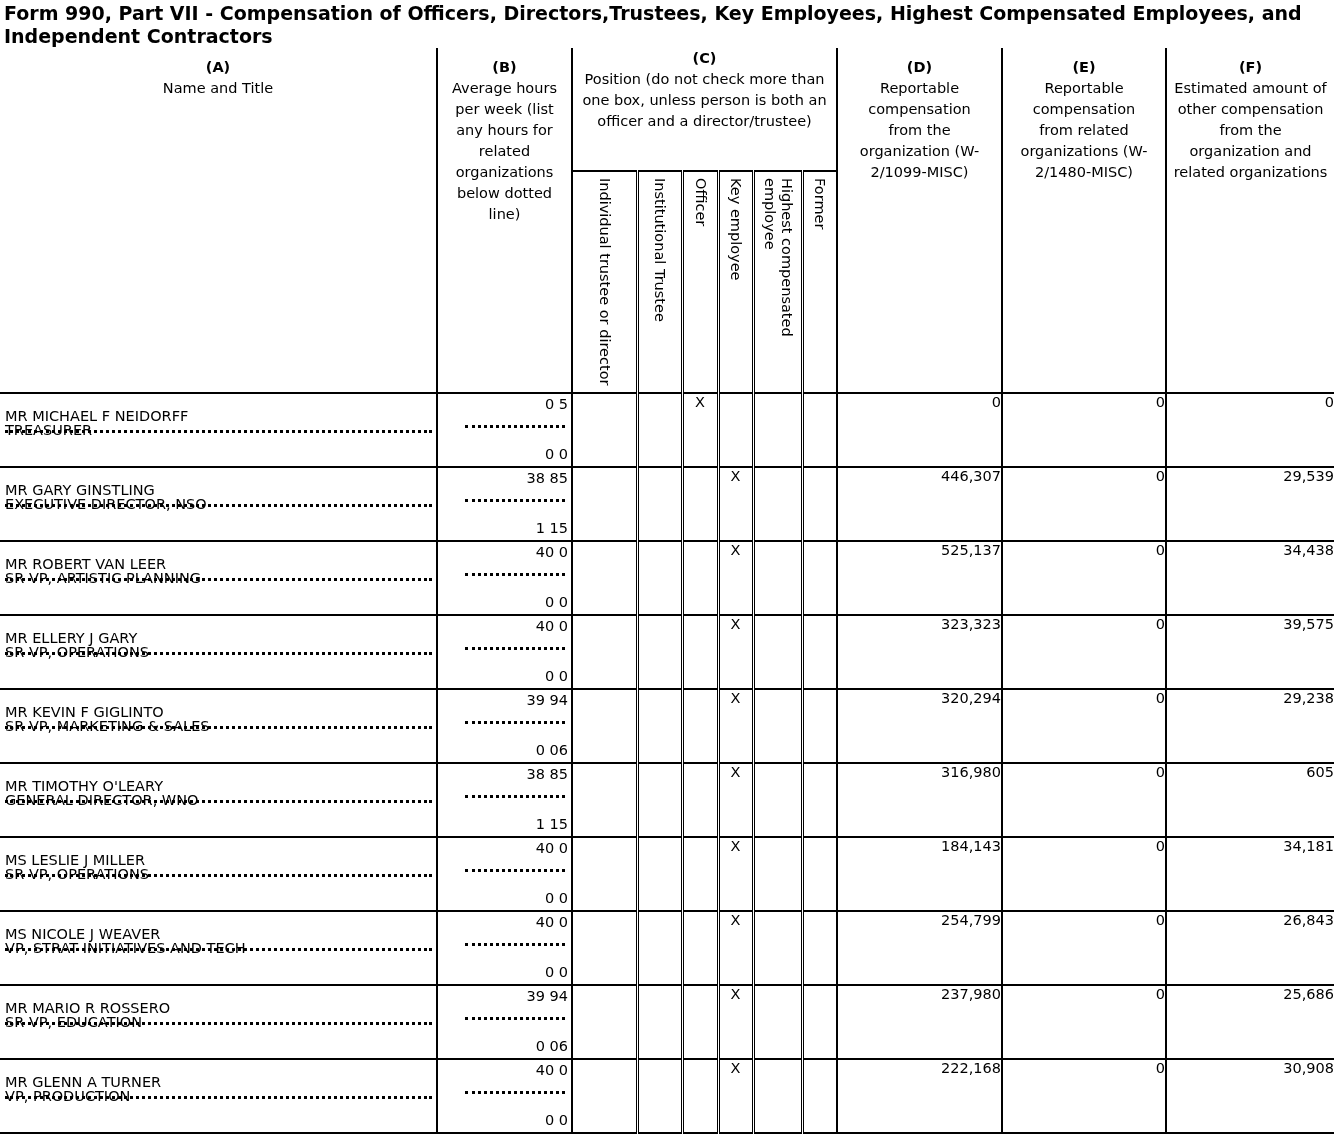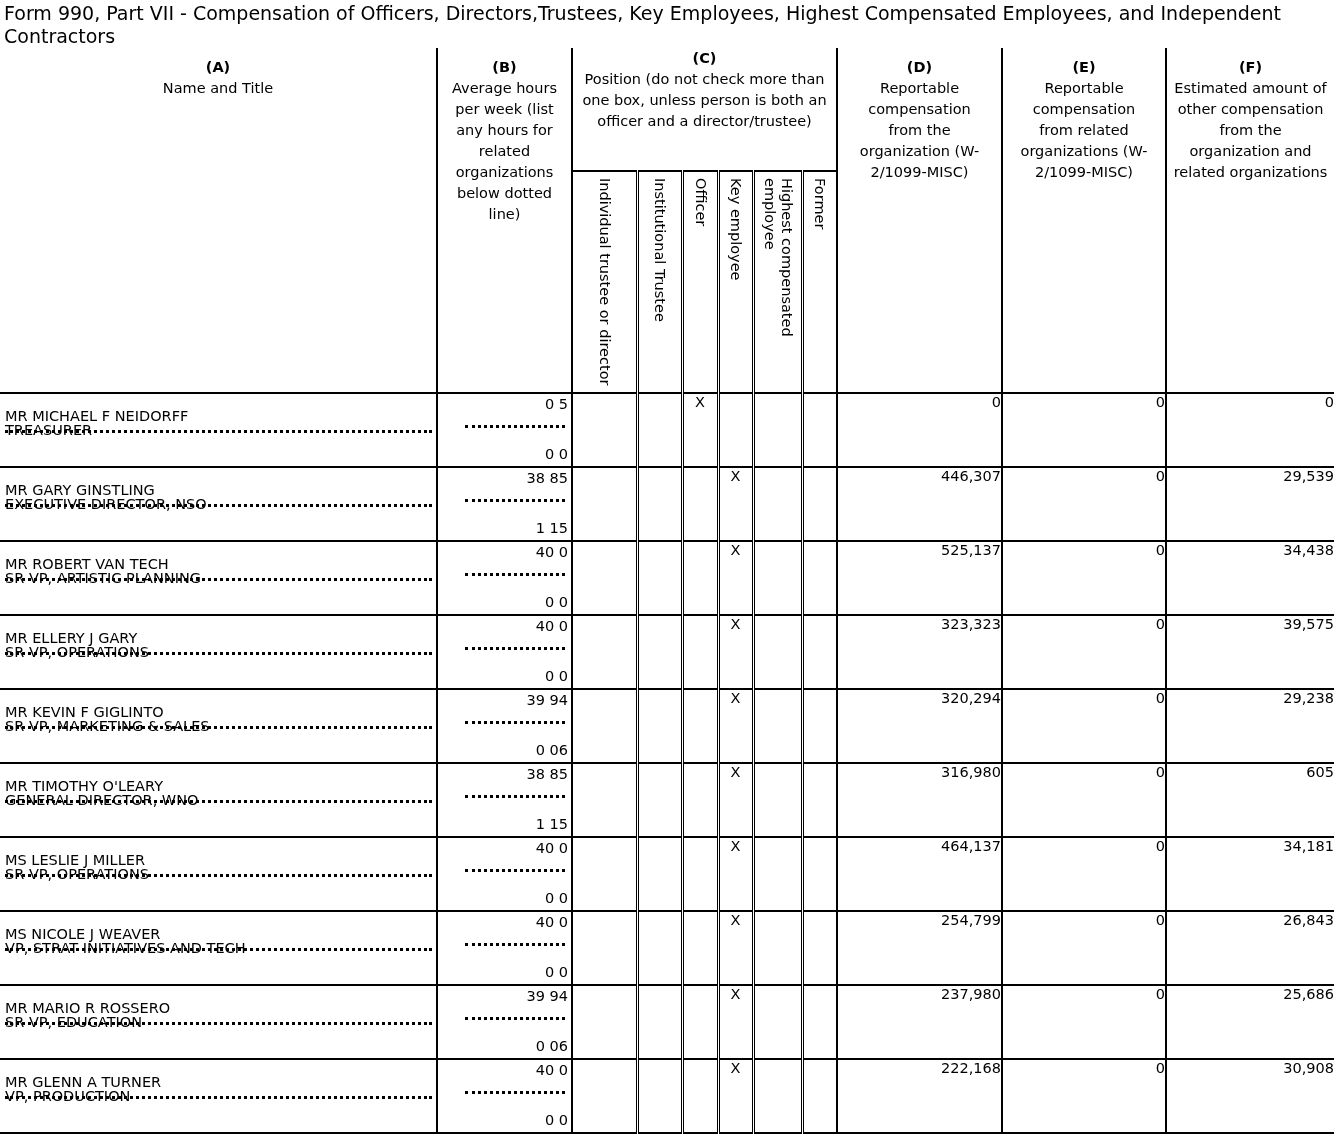--- a/index.html
+++ b/index.html
@@ -1,19 +1,19 @@
 <!DOCTYPE html>
 <html><head>
 <meta charset="utf-8">
 <style>
   html, body { margin: 0; padding: 0; background: #fff; }
   body { width: 1342px; height: 1142px; overflow: hidden; position: relative;
          font-family: "DejaVu Sans", sans-serif; color: #000; }
   .title { position: absolute; left: 4px; top: 2px; width: 1336px;
-           font-weight: normal; font-size: 19px; line-height: 23px; }
+           font-weight: bold; font-size: 19px; line-height: 23px; }
   table.f { position: absolute; left: 0; top: 48px; border-collapse: collapse;
             table-layout: fixed; width: 1334px; font-size: 14.5px; }
   table.f td, table.f th { padding: 0; vertical-align: top; }
   th { font-weight: normal; text-align: center; line-height: 21px; }
   th .lt { font-weight: bold; display: block; }
   th.bl { border-left: 2px solid #000; }
   th.hdrtop { height: 122px; padding-top: 9px; border-bottom: 2px solid #000; }
   th.sub { height: 220px; border-left: 3px double #000; border-bottom: 2px solid #000; position: relative; }
   th.sub.first { border-left: 2px solid #000; }
   .vtwrap { position: absolute; top: 6px; left: 4px; right: 4px; bottom: 0; display: flex;
@@ -67,21 +67,21 @@
       <th colspan="6" class="bl hdrtop" style="padding-left:4px;padding-right:4px">
         <span class="lt">(C)</span>
         <span>Position (do not check more than one box, unless person is both an officer and a director/trustee)</span>
       </th>
       <th rowspan="2" class="bl tall" style="padding:9px 14px 0">
         <span class="lt">(D)</span>
         <span>Reportable compensation from the organization (W- 2/1099-MISC)</span>
       </th>
       <th rowspan="2" class="bl tall" style="padding:9px 14px 0">
         <span class="lt">(E)</span>
-        <span>Reportable compensation from related organizations (W- 2/1099-MISC)</span>
+        <span>Reportable compensation from related organizations (W- 2/1480-MISC)</span>
       </th>
       <th rowspan="2" class="bl tall" style="padding:9px 6px 0">
         <span class="lt">(F)</span>
         <span>Estimated amount of other compensation from the organization and related organizations</span>
       </th>
     </tr>
     <tr>
       <th class="sub first">
           <div class="vtwrap">
             <span>Individual trustee or director</span>
@@ -154,21 +154,21 @@
     <td class="cb">X</td>
     <td class="cb"> </td>
     <td class="cb"> </td>
     <td class="num">446,307</td>
     <td class="num">0</td>
     <td class="num">29,539</td>
   </tr>
 
   <tr class="r">
     <td class="name">
-      <span class="nm">MR ROBERT VAN TECH</span>
+      <span class="nm">MR ROBERT VAN LEER</span>
       <span class="dots"></span>
       <span class="tl">SR VP, ARTISTIC PLANNING</span>
     </td>
     <td class="hrs">
       <span class="h1">40 0</span>
       <span class="dots"></span>
       <span class="h2">0 0</span>
     </td>
     <td class="cb first"> </td>
     <td class="cb"> </td>
@@ -257,21 +257,21 @@
       <span class="h1">40 0</span>
       <span class="dots"></span>
       <span class="h2">0 0</span>
     </td>
     <td class="cb first"> </td>
     <td class="cb"> </td>
     <td class="cb"> </td>
     <td class="cb">X</td>
     <td class="cb"> </td>
     <td class="cb"> </td>
-    <td class="num">464,137</td>
+    <td class="num">184,143</td>
     <td class="num">0</td>
     <td class="num">34,181</td>
   </tr>
 
   <tr class="r">
     <td class="name">
       <span class="nm">MS NICOLE J WEAVER</span>
       <span class="dots"></span>
       <span class="tl">VP, STRAT INITIATIVES AND TECH</span>
     </td>

